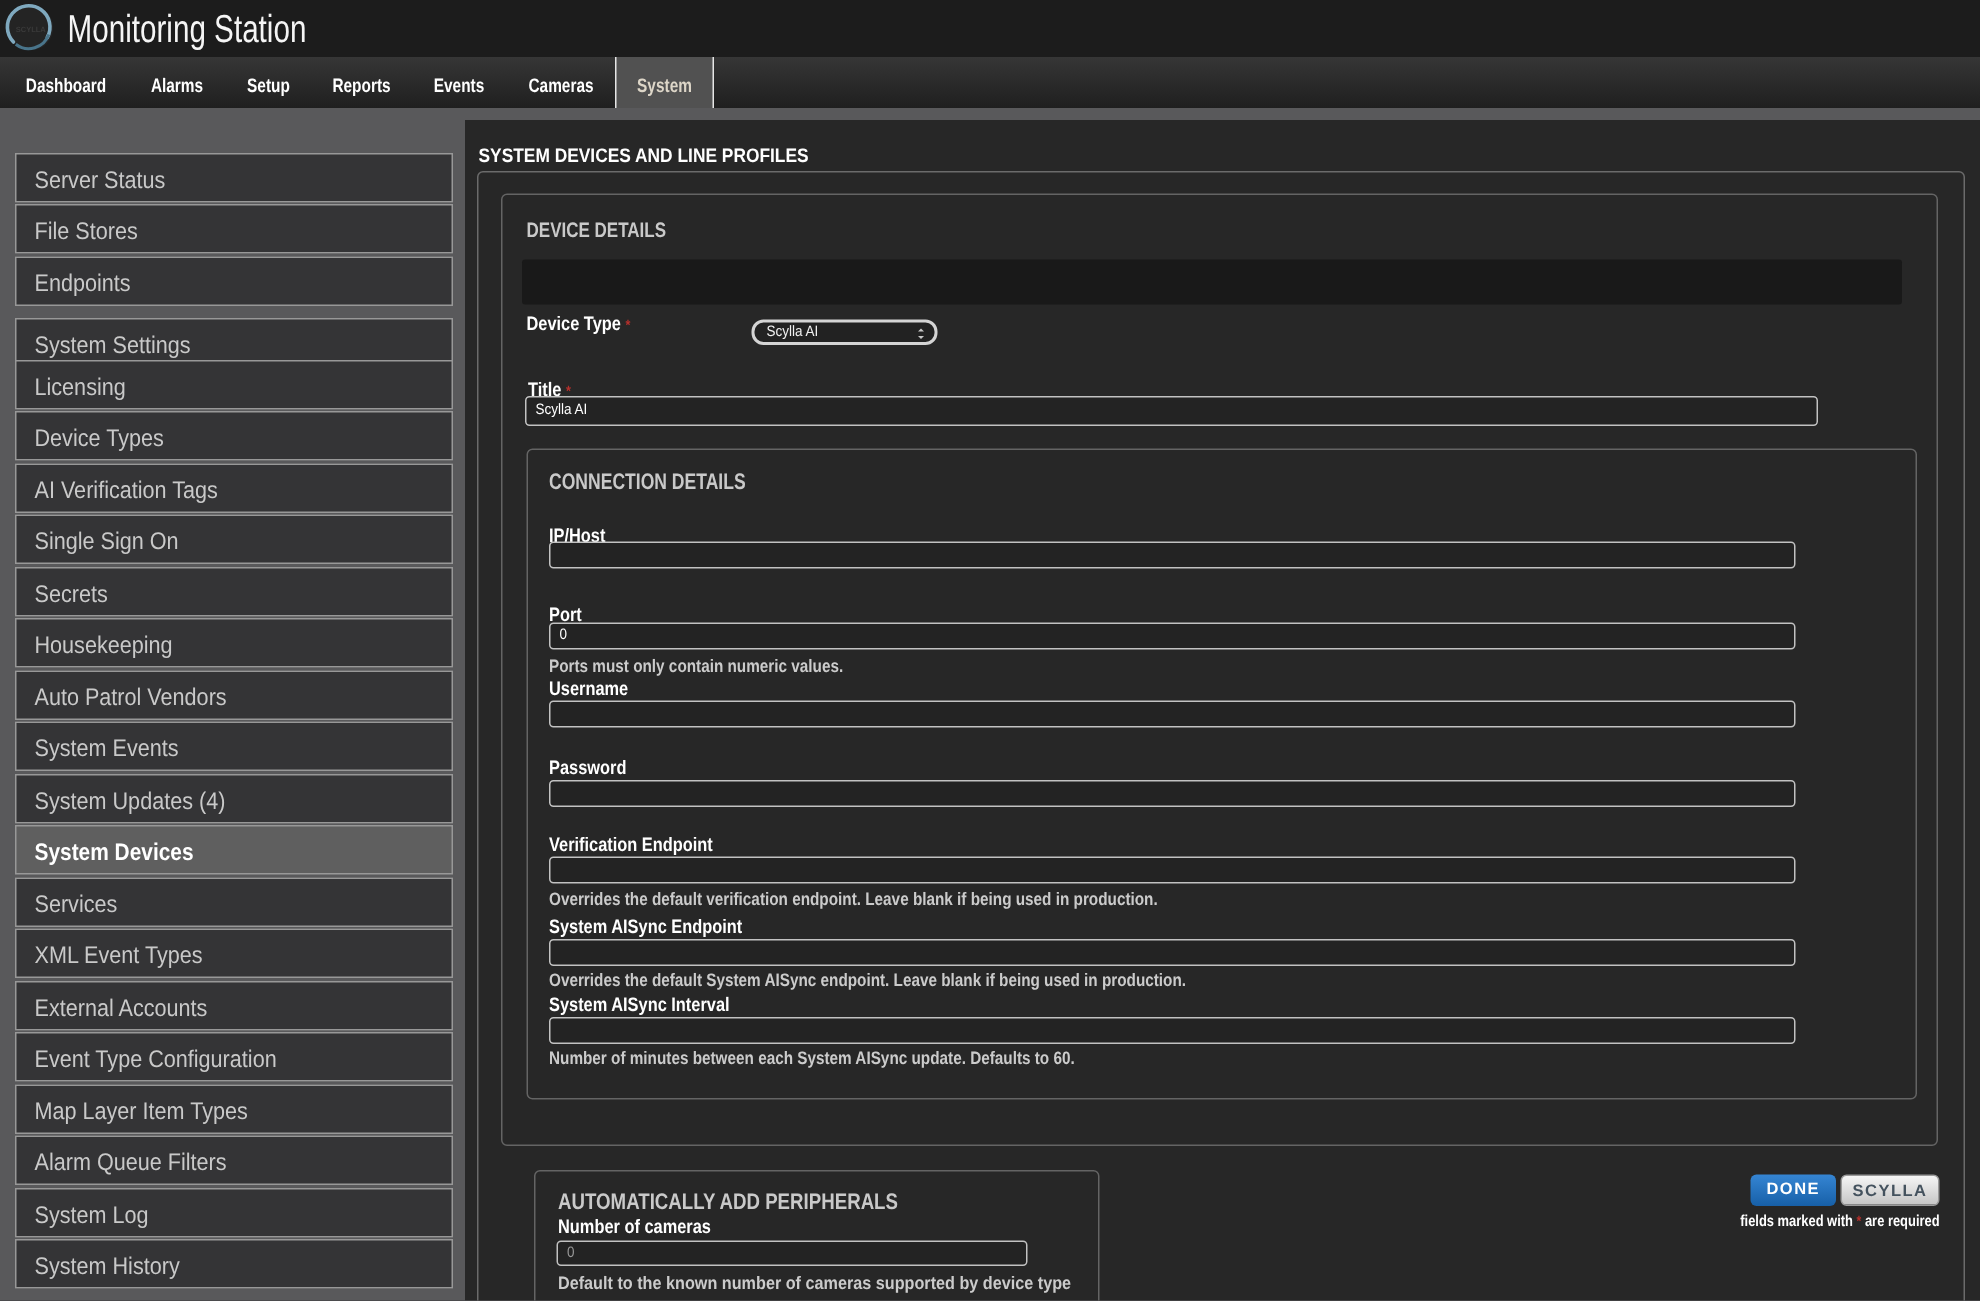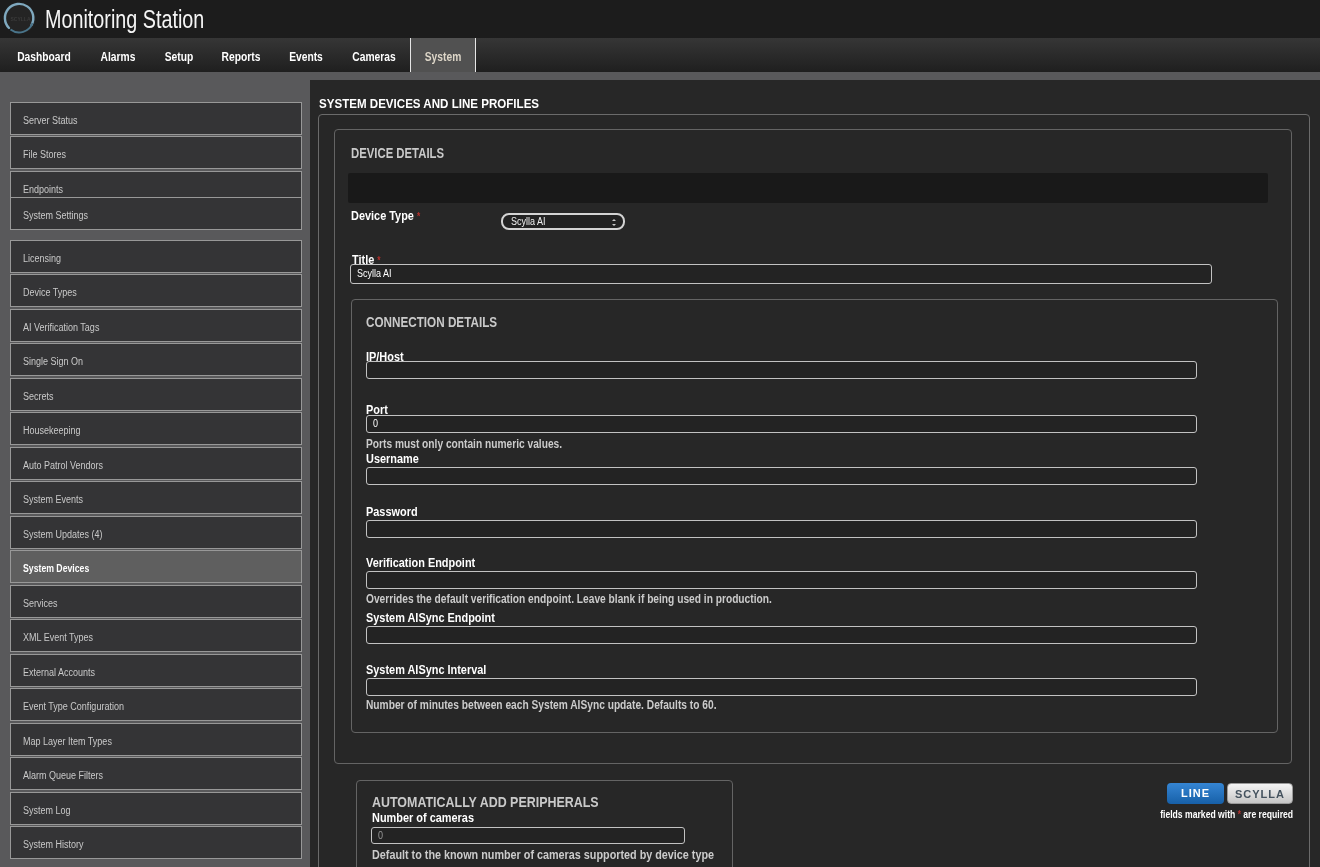--- a/index.html
+++ b/index.html
@@ -12,21 +12,21 @@
 #apptitle { left:45px; top:4px; font-size:26px; color:#f5f5f5; letter-spacing:0px;
   transform:scaleX(0.76); transform-origin:0 0; white-space:nowrap; }
 
 #nav { left:0; top:38px; width:1320px; height:34px; background:linear-gradient(#363636,#1f1f1f); }
 #activetab { left:410px; top:0; width:66px; height:34px; background:#515151;
   border-left:1px solid #e6e6e6; border-right:1px solid #e6e6e6; }
 .tab { top:10.5px; font-size:13px; font-weight:bold; color:#fff; white-space:nowrap;
   transform:translateX(-50%) scaleX(0.79); }
 
 .side { left:10px; width:292px; height:33px; background:#343436; border:1px solid #989898;
-  color:#c9c9c9; font-size:10px; line-height:31px; padding-left:11.5px; padding-top:2px; white-space:nowrap; }
+  color:#c9c9c9; font-size:16px; line-height:31px; padding-left:11.5px; padding-top:2px; white-space:nowrap; }
 .side span { display:inline-block; transform:scaleX(0.9); transform-origin:0 50%; }
 .side.active { background:#5f5f5f; color:#ffffff; font-weight:bold; }
 .side.active span { transform:scaleX(0.87); }
 
 #content { left:310px; top:80px; width:1010px; height:787px; background:#272727;padding-left:16px; }
 
 #pagetitle { left:8.5px; top:16px; font-size:13px; font-weight:bold; color:#fff; white-space:nowrap; }
 #pagetitle span { display:inline-block; transform:scaleX(0.89); transform-origin:0 0; }
 #bigpanel { left:8px; top:34px; width:992px; height:900px; border:1px solid #6b6b6b; border-radius:4px; }
 #formbox { left:24px; top:49px; width:958px; height:635px; border:1px solid #646464; border-radius:4px; }
@@ -86,21 +86,21 @@
     <div class="abs tab" style="left:241px">Reports</div>
     <div class="abs tab" style="left:306px">Events</div>
     <div class="abs tab" style="left:374px">Cameras</div>
     <div class="abs tab" style="left:443px;color:#ddd6c8">System</div>
   </div>
 
   <div id="sidebar">
       <div class="abs side" style="top:101.8px"><span>Server Status</span></div>
       <div class="abs side" style="top:136.29px"><span>File Stores</span></div>
       <div class="abs side" style="top:170.78px"><span>Endpoints</span></div>
-      <div class="abs side" style="top:197px"><span>System Settings</span></div>
+      <div class="abs side" style="top:212px"><span>System Settings</span></div>
       <div class="abs side" style="top:239.76px"><span>Licensing</span></div>
       <div class="abs side" style="top:274.25px"><span>Device Types</span></div>
       <div class="abs side" style="top:308.74px"><span>AI Verification Tags</span></div>
       <div class="abs side" style="top:343.23px"><span>Single Sign On</span></div>
       <div class="abs side" style="top:377.72px"><span>Secrets</span></div>
       <div class="abs side" style="top:412.21000000000004px"><span>Housekeeping</span></div>
       <div class="abs side" style="top:446.70000000000005px"><span>Auto Patrol Vendors</span></div>
       <div class="abs side" style="top:481.19000000000005px"><span>System Events</span></div>
       <div class="abs side" style="top:515.68px"><span>System Updates (4)</span></div>
       <div class="abs side active" style="top:550.17px"><span>System Devices</span></div>
@@ -134,27 +134,28 @@
     <div class="abs help" style="left:56px;top:357px"><span>Ports must only contain numeric values.</span></div>
     <div class="abs lbl" style="left:56px;top:370.5px"><span class="t">Username</span></div>
     <div class="abs inp" style="left:56px;top:386.5px;width:831px;height:18px"></div>
     <div class="abs lbl" style="left:56px;top:423.5px"><span class="t">Password</span></div>
     <div class="abs inp" style="left:56px;top:439.5px;width:831px;height:18px"></div>
     <div class="abs lbl" style="left:56px;top:475px"><span class="t">Verification Endpoint</span></div>
     <div class="abs inp" style="left:56px;top:491px;width:831px;height:18px"></div>
     <div class="abs help" style="left:56px;top:511.5px"><span>Overrides the default verification endpoint. Leave blank if being used in production.</span></div>
     <div class="abs lbl" style="left:56px;top:529.5px"><span class="t">System AISync Endpoint</span></div>
     <div class="abs inp" style="left:56px;top:545.5px;width:831px;height:18px"></div>
+    <div class="abs help" style="left:56px;top:565.5px"><span>Overrides the default System AISync endpoint. Leave blank if being used in production.</span></div>
     <div class="abs lbl" style="left:56px;top:581.5px"><span class="t">System AISync Interval</span></div>
     <div class="abs inp" style="left:56px;top:597.5px;width:831px;height:18px"></div>
     <div class="abs help" style="left:56px;top:617.5px"><span>Number of minutes between each System AISync update. Defaults to 60.</span></div>
 
     <div class="abs" id="peribox"></div>
     <div class="abs secttl" style="left:62px;top:712.5px"><span>AUTOMATICALLY ADD PERIPHERALS</span></div>
     <div class="abs lbl" style="left:62px;top:730px"><span class="t">Number of cameras</span></div>
     <div class="abs inp" style="left:61px;top:746.5px;width:314px;height:17.5px;color:#999"><span>0</span></div>
     <div class="abs help" style="left:62px;top:768px"><span style="transform:scaleX(0.9)">Default to the known number of cameras supported by device type</span></div>
 
-    <div class="abs" id="btn-done">LINE</div>
+    <div class="abs" id="btn-done">DONE</div>
     <div class="abs" id="btn-cancel">SCYLLA</div>
     <div class="abs" id="reqnote">fields marked with <span class="star">*</span> are required</div>
   </div>
 </div>
 
 </body></html>

